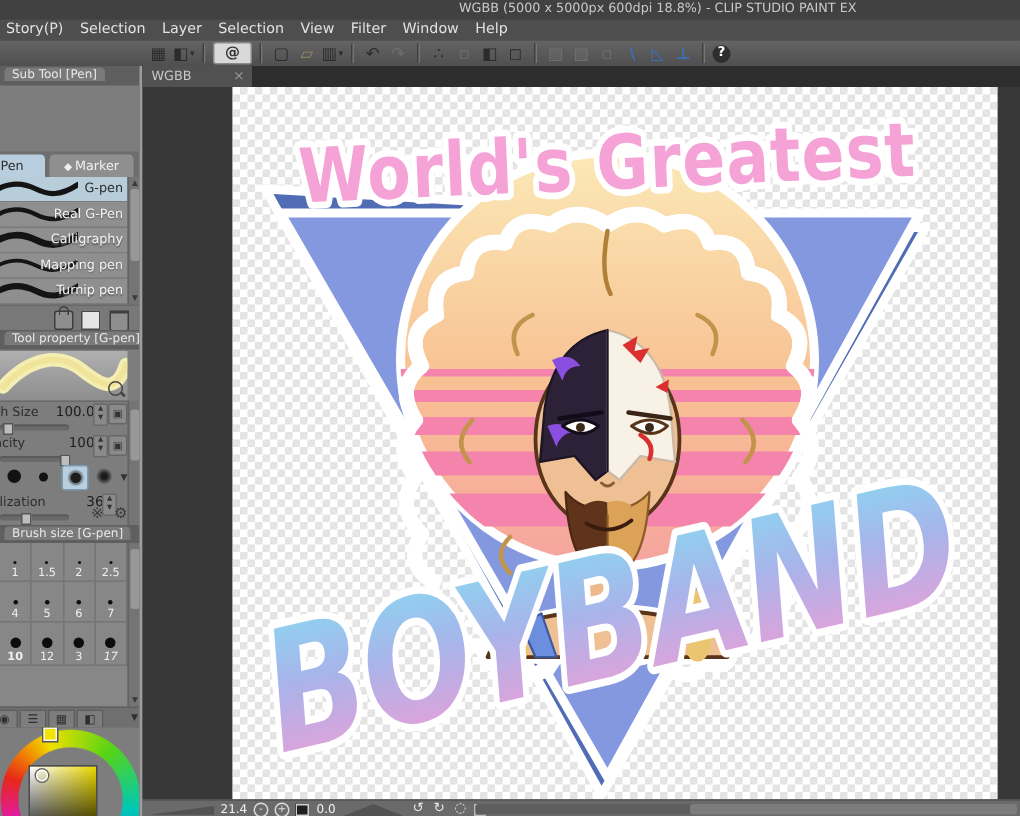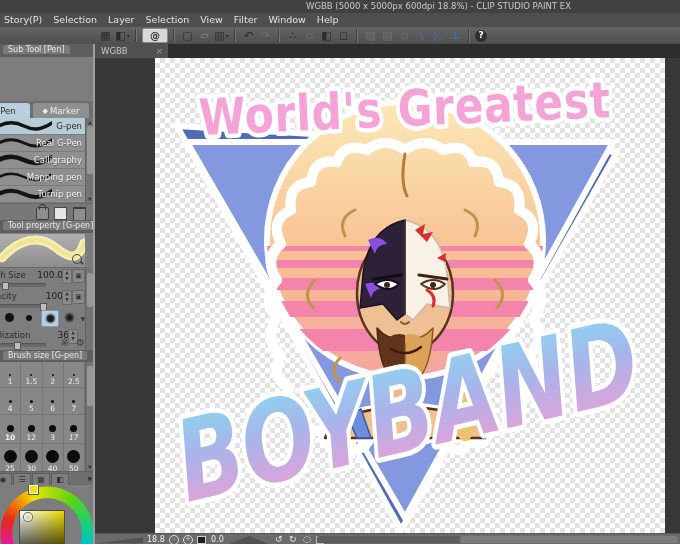--- a/index.html
+++ b/index.html
@@ -346,38 +346,20 @@
           <div class="bs-dot" style="width: 7px; height: 7px;"></div>
           <div class="bs-num">12</div>
         </div>
         <div class="bs-cell" style="height: 28px;">
           <div class="bs-dot" style="width: 7px; height: 7px;"></div>
           <div class="bs-num">3</div>
         </div>
         <div class="bs-cell" style="height: 28px; font-style: italic;">
           <div class="bs-dot" style="width: 7px; height: 7px;"></div>
           <div class="bs-num">17</div>
-        </div>
-      </div>
-      <div class="bs-row">
-        <div class="bs-cell" style="height: 30px;">
-          <div class="bs-dot" style="width: 13px; height: 13px;"></div>
-          <div class="bs-num">25</div>
-        </div>
-        <div class="bs-cell" style="height: 30px;">
-          <div class="bs-dot" style="width: 13px; height: 13px;"></div>
-          <div class="bs-num">30</div>
-        </div>
-        <div class="bs-cell" style="height: 30px;">
-          <div class="bs-dot" style="width: 13px; height: 13px;"></div>
-          <div class="bs-num">40</div>
-        </div>
-        <div class="bs-cell" style="height: 30px;">
-          <div class="bs-dot" style="width: 13px; height: 13px;"></div>
-          <div class="bs-num">50</div>
         </div>
       </div>
     </div>
   <div class="vscroll" style="left:85px;top:318px;height:109px;">
     <div class="thumb" style="top:4px;height:40px;"></div>
     <span class="ar" style="bottom:1px;">▼</span>
   </div>
 
   <div class="abs" id="pal-tabs">
     <span id="pal-dd">▼</span>
@@ -494,21 +476,21 @@
       </g>
 
       <text x="250" y="68" text-anchor="middle" textLength="412" lengthAdjust="spacingAndGlyphs" transform="rotate(-2.5 250 55)" font-family="DejaVu Sans, sans-serif" font-size="50" font-weight="bold" letter-spacing="1" fill="#f5a3d7" stroke="#fff" stroke-width="9" paint-order="stroke" stroke-linejoin="round">World's Greatest</text>
       <text x="253" y="392" text-anchor="middle" textLength="470" lengthAdjust="spacingAndGlyphs" transform="rotate(-13 253 355)" font-family="DejaVu Sans, sans-serif" font-size="112" font-weight="bold" font-style="italic" fill="url(#bbgrad)" stroke="#fff" stroke-width="10" paint-order="stroke" stroke-linejoin="round">BOYBAND</text>
     </svg>
   </div>
 </div>
 
 <div class="abs" id="statusbar">
   <div class="ramp" id="ramp-zoom"></div>
-  <span class="sb-txt" style="left:52px;">18.8</span>
+  <span class="sb-txt" style="left:52px;">21.4</span>
   <span class="mag" style="left:74px;">-</span>
   <span class="mag" style="left:88px;">+</span>
   <span id="fitbtn"></span>
   <span class="sb-txt" style="left:116px;">0.0</span>
   <div class="ramp" id="ramp-rot"></div>
   <span class="rot-ic" style="left:180px;">↺</span>
   <span class="rot-ic" style="left:194px;">↻</span>
   <span class="rot-ic" style="left:208px;">◌</span>
   <span class="rot-ic" style="left:221px;top:2px;width:6px;height:6px;border:1px solid #bbb;display:inline-block;"></span>
   <div id="hscroll">

